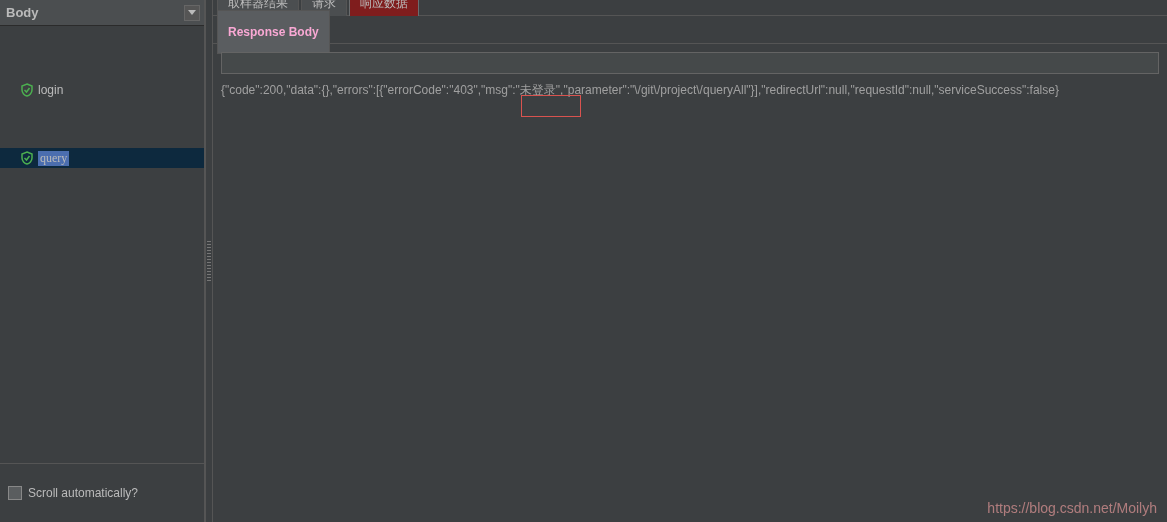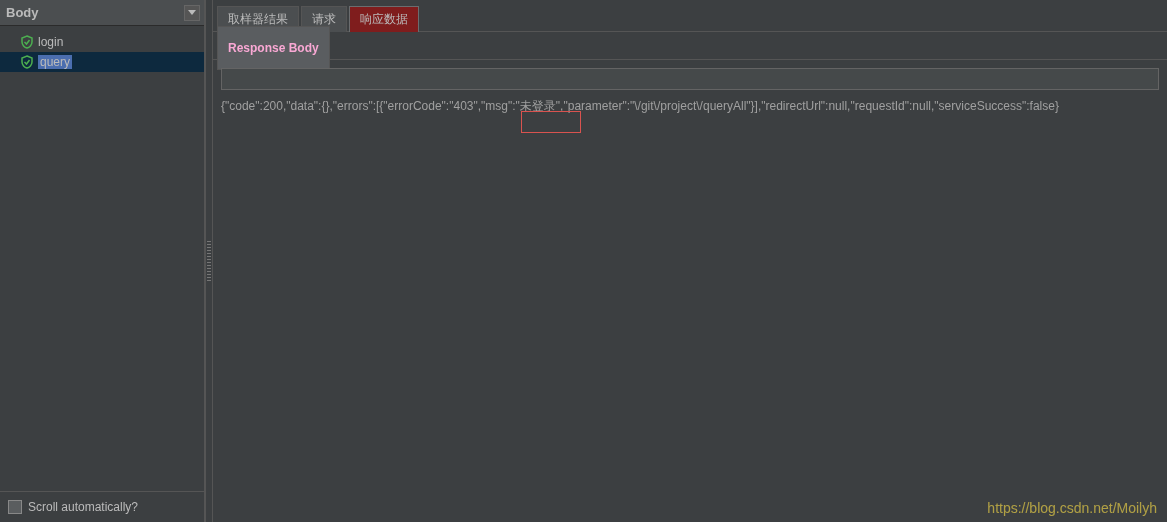--- a/index.html
+++ b/index.html
@@ -57,42 +57,44 @@
     }
     .tree {
       flex: 1;
       padding: 6px 0;
     }
     .tree-item {
       display: flex;
       align-items: center;
       padding: 2px 6px 2px 20px;
       height: 20px;
+      margin-top: 48px;
     }
     .tree-item.selected {
       background: #0d293e;
     }
     .tree-item.selected .tree-label {
       background: #4b6eaf;
       padding: 0 2px;
+      font-family: Liberation Serif, serif;
     }
     .shield-icon {
       width: 14px;
       height: 14px;
       margin-right: 4px;
       position: relative;
     }
     .shield-icon svg { display: block; }
     .tree-label {
       color: #bbbbbb;
       font-size: 12px;
     }
     .left-footer {
       border-top: 1px solid #555;
-      padding: 8px 8px;
+      padding: 22px 8px;
       display: flex;
       align-items: flex-start;
       gap: 6px;
     }
     .checkbox {
       width: 14px;
       height: 14px;
       border: 1px solid #888;
       background: #5a5d5f;
     }
@@ -111,21 +113,21 @@
       height: 40px;
       background: repeating-linear-gradient(0deg, #777 0 1px, transparent 1px 3px);
     }
     .right-panel {
       flex: 1;
       background: #3c3f41;
       display: flex;
       flex-direction: column;
     }
     .top-tabs {
-      height: 32px;
+      height: 16px;
       display: flex;
       align-items: flex-end;
       padding: 0 4px;
       border-bottom: 1px solid #555;
       gap: 2px;
     }
     .tab {
       padding: 4px 10px;
       background: #4b4e50;
       border: 1px solid #555;
@@ -181,21 +183,21 @@
       width: 60px;
       height: 22px;
       left: 300px;
       top: -4px;
       pointer-events: none;
     }
     .watermark {
       position: absolute;
       right: 10px;
       bottom: 6px;
-      color: #fde047;
+      color: #fca5a5;
       font-size: 14px;
       opacity: 0.6;
     }
   </style>
 </head>
 <body>
 
 <div class="container">
   <div class="left-panel">
     <div class="left-header">

